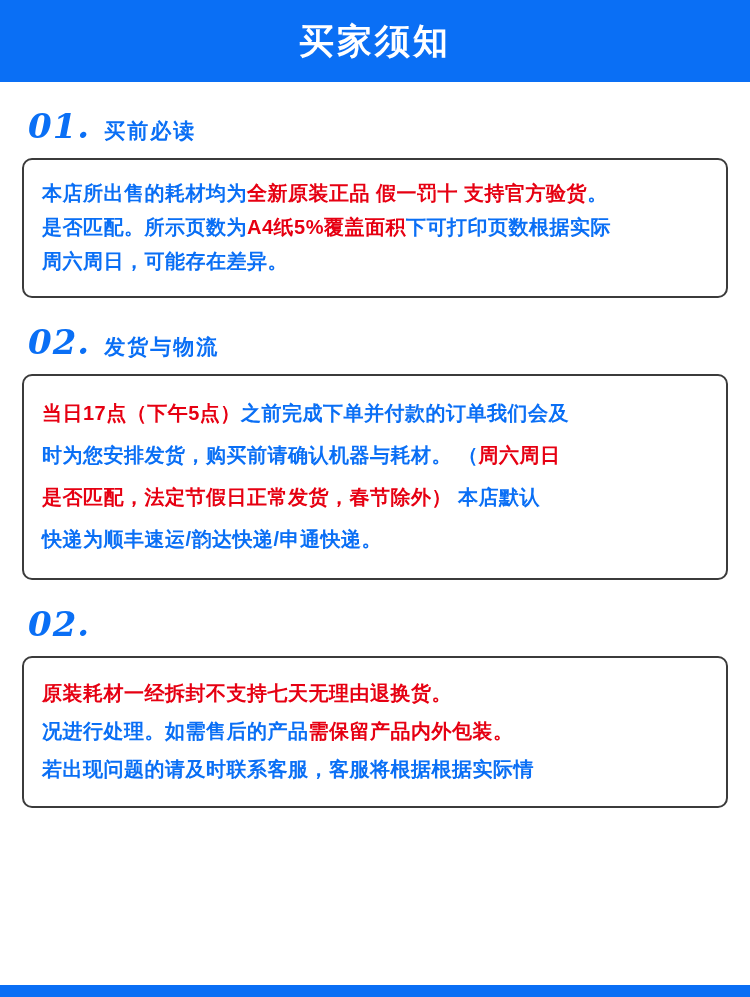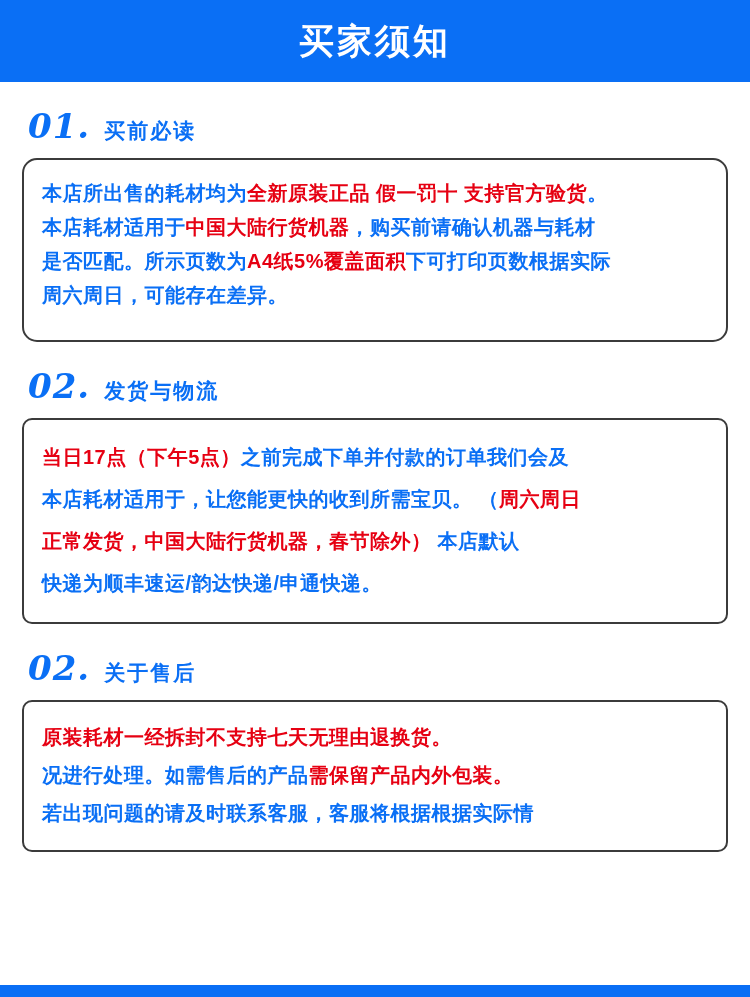--- a/index.html
+++ b/index.html
@@ -72,21 +72,21 @@
     font-size: 20px;
     line-height: 34px;
     color: #0a6ff5;
     letter-spacing: 0.5px;
     font-weight: bold;
   }
   .blue { color: #0a6ff5; }
   .red { color: #e60012; }
   .seg { white-space: pre-wrap; }
 
-  .s1 .box { padding-bottom: 28px; border-radius: 15px; }
+  .s1 .box { padding-bottom: 18px; }
   .s2 .line { line-height: 42px; }
   .s3 .line { line-height: 38px; }
   .bottom-rule {
     position: absolute;
     left: 0;
     bottom: 0;
     width: 750px;
     height: 12px;
     background: #0a6ff5;
   }
@@ -102,43 +102,41 @@
 
   <div class="content">
 
     <div class="section s1">
       <div class="section-head">
         <span class="sec-num">01.</span>
         <span class="sec-title">买前必读</span>
       </div>
       <div class="box">
         <div class="line"><span class="seg blue">本店所出售的耗材均为</span><span class="seg red">全新原装正品 假一罚十 支持官方验货</span><span class="seg blue">。</span></div>
-        <div class="line"><span class="seg blue">本店耗材适用于</span><span class="seg red">中国大陆行货机器</span><span class="seg blue">，购买前请确认机器与耗材</span></div>
         <div class="line"><span class="seg blue">是否匹配。所示页数为</span><span class="seg red">A4纸5%覆盖面积</span><span class="seg blue">下可打印页数根据实际</span></div>
         <div class="line"><span class="seg blue">周六周日，可能存在差异。</span></div>
       </div>
     </div>
 
     <div class="section s2">
       <div class="section-head">
         <span class="sec-num">02.</span>
         <span class="sec-title">发货与物流</span>
       </div>
       <div class="box">
         <div class="line"><span class="seg red">当日17点（下午5点）</span><span class="seg blue">之前完成下单并付款的订单我们会及</span></div>
-        <div class="line"><span class="seg blue">本店耗材适用于，让您能更快的收到所需宝贝。 （</span><span class="seg red">周六周日</span></div>
-        <div class="line"><span class="seg red">正常发货，中国大陆行货机器，春节除外）</span><span class="seg blue"> 本店默认</span></div>
+        <div class="line"><span class="seg blue">时为您安排发货，购买前请确认机器与耗材。 （</span><span class="seg red">周六周日</span></div>
+        <div class="line"><span class="seg red">是否匹配，法定节假日正常发货，春节除外）</span><span class="seg blue"> 本店默认</span></div>
         <div class="line"><span class="seg blue">快递为顺丰速运/韵达快递/申通快递。</span></div>
       </div>
     </div>
 
     <div class="section s3">
       <div class="section-head">
         <span class="sec-num">02.</span>
-        <span class="sec-title">关于售后</span>
       </div>
       <div class="box">
         <div class="line"><span class="seg red">原装耗材一经拆封不支持七天无理由退换货。</span></div>
         <div class="line"><span class="seg blue">况进行处理。如需售后的产品</span><span class="seg red">需保留产品内外包装。</span></div>
         <div class="line"><span class="seg blue">若出现问题的请及时联系客服，客服将根据根据实际情</span></div>
       </div>
     </div>
 
   </div>
 

